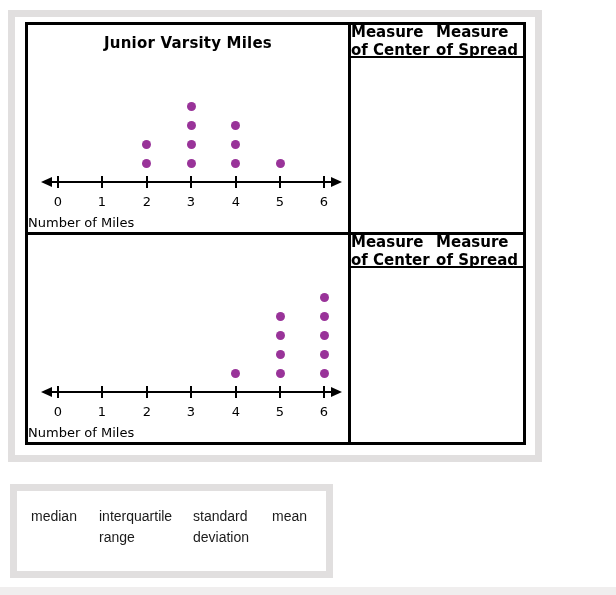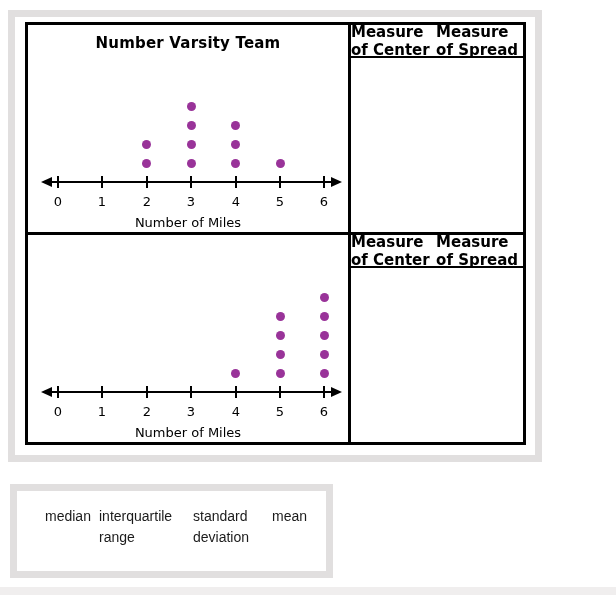--- a/index.html
+++ b/index.html
@@ -16,49 +16,49 @@
   .plot-cell { width:323px; border-right:3px solid #000; position:relative; }
   .plot-title { position:absolute; top:9px; left:0; right:0; text-align:center;
                 font-weight:bold; font-size:15px; letter-spacing:.2px; }
   .axis-line { position:absolute; left:22px; top:156px; width:282px; height:2px; background:#000; }
   .arrow { position:absolute; top:152px; width:0; height:0;
            border-top:5px solid transparent; border-bottom:5px solid transparent; }
   .arrow.left  { left:13px;  border-right:11px solid #000; }
   .arrow.right { left:303px; border-left:11px solid #000; }
   .tick { position:absolute; top:151px; width:2px; height:12px; background:#000; }
   .tick-label { position:absolute; top:169px; width:24px; text-align:center; font-size:13px; }
-  .xlabel { position:absolute; top:190px; left:0; right:0; text-align:center; font-size:13px; }
+  .xlabel { position:absolute; top:190px; left:0; right:0; font-size:13px; }
   .dot { position:absolute; width:9px; height:9px; border-radius:50%; }
 
   .measure-col { flex:1; display:flex; flex-direction:row; min-width:0; }
   .m-header { height:33px; border-bottom:2px solid #000; display:flex; align-items:center;
               justify-content:center; font-weight:bold; font-size:15px; background:#fff; }
   .m-answer { height:67px; border-bottom:2px solid #000; background:#fff; }
   .m-answer.last { flex:1; border-bottom:none; }
 
   .word-bank { position:absolute; left:10px; top:484px; width:323px; height:94px;
                border:7px solid #e1dfdf; background:#fff; }
   .word { position:absolute; top:15px; font-family:"Liberation Sans", sans-serif;
           font-size:14px; line-height:21px; white-space:pre-line; color:#1b1b1b; cursor:pointer; }
-  .word.w0 { left:28px; }
+  .word.w0 { left:14px; }
   .word.w1 { left:82px; }
   .word.w2 { left:176px; }
   .word.w3 { left:255px; }
 
   .bottom-band { position:absolute; left:0; top:587px; width:616px; height:8px; background:#f0eeee; }
 </style>
 </head>
 <body>
 
 <div class="main-frame">
   <div class="activity-table">
 
     <section class="trow first">
       <div class="plot-cell">
-        <div class="plot-title">Number Varsity Team</div>
+        <div class="plot-title">Junior Varsity Miles</div>
         <div class="arrow left"></div>
         <div class="axis-line"></div>
         <div class="arrow right"></div>
         <div class="xlabel">Number of Miles</div>
       <div class="tick" style="left: 29px;"></div>
           <div class="tick-label" style="left: 18px;">0</div>
           <div class="tick" style="left: 73px;"></div>
           <div class="tick-label" style="left: 62px;">1</div>
           <div class="tick" style="left: 118px;"></div>
           <div class="tick-label" style="left: 107px;">2</div>

